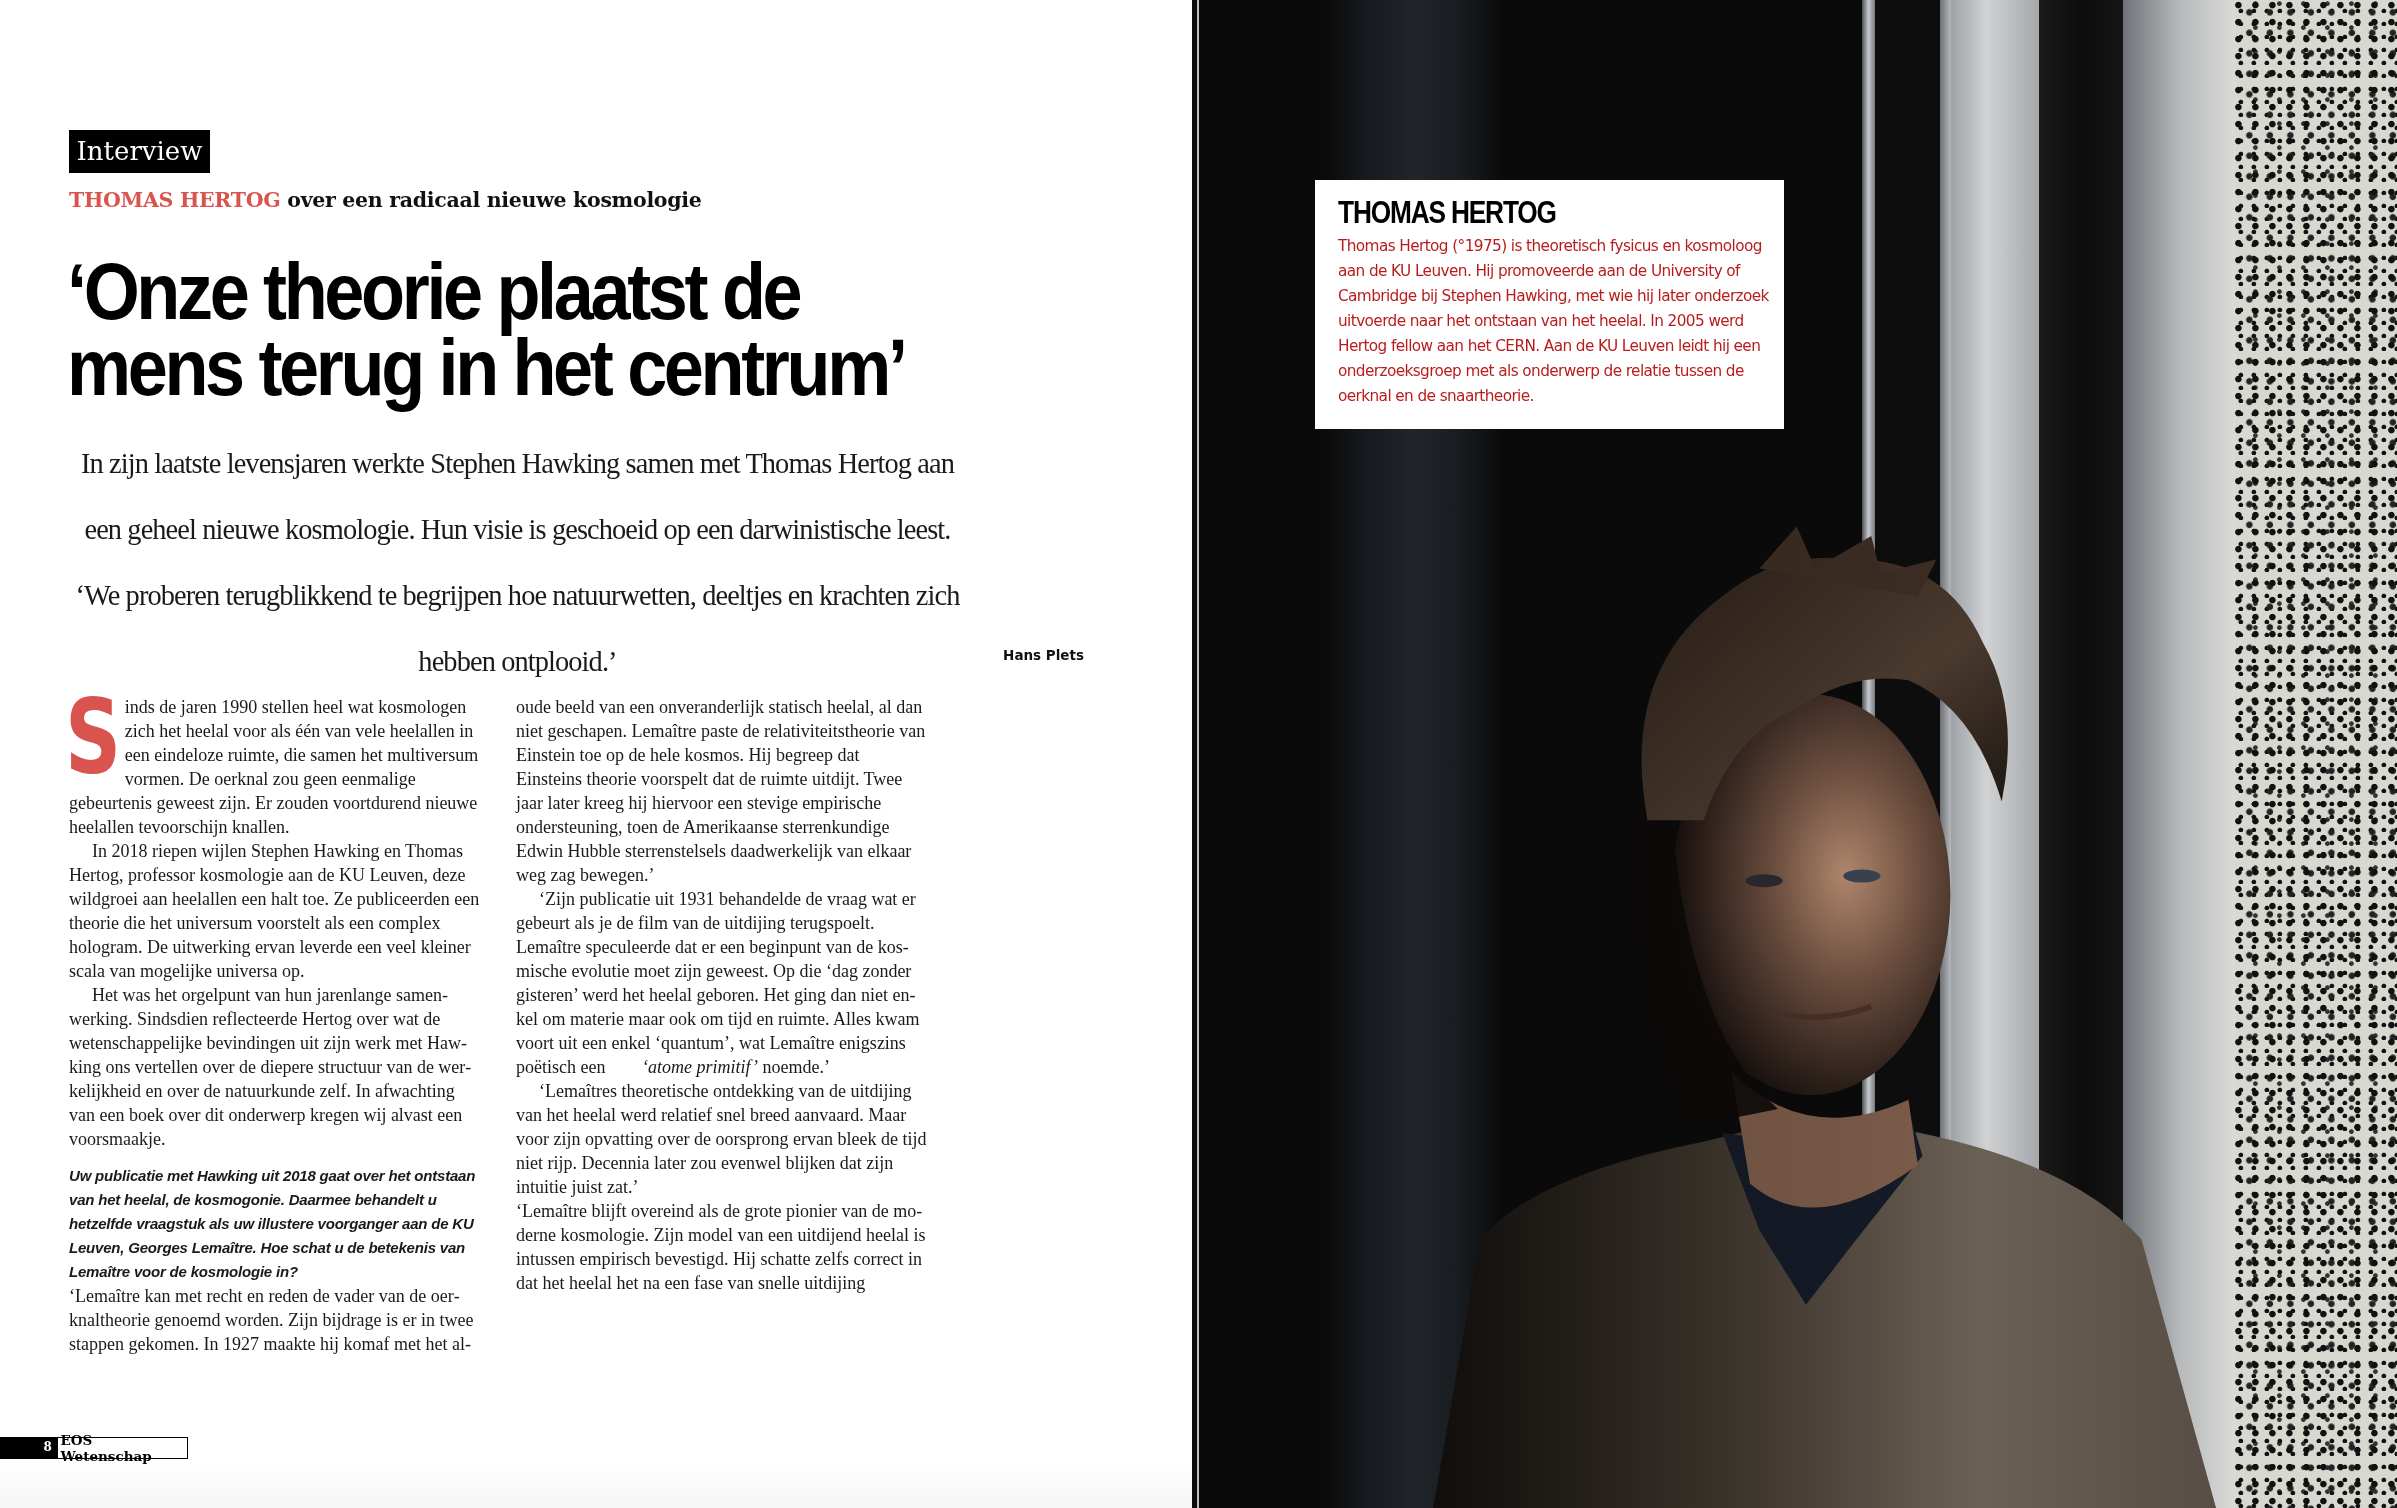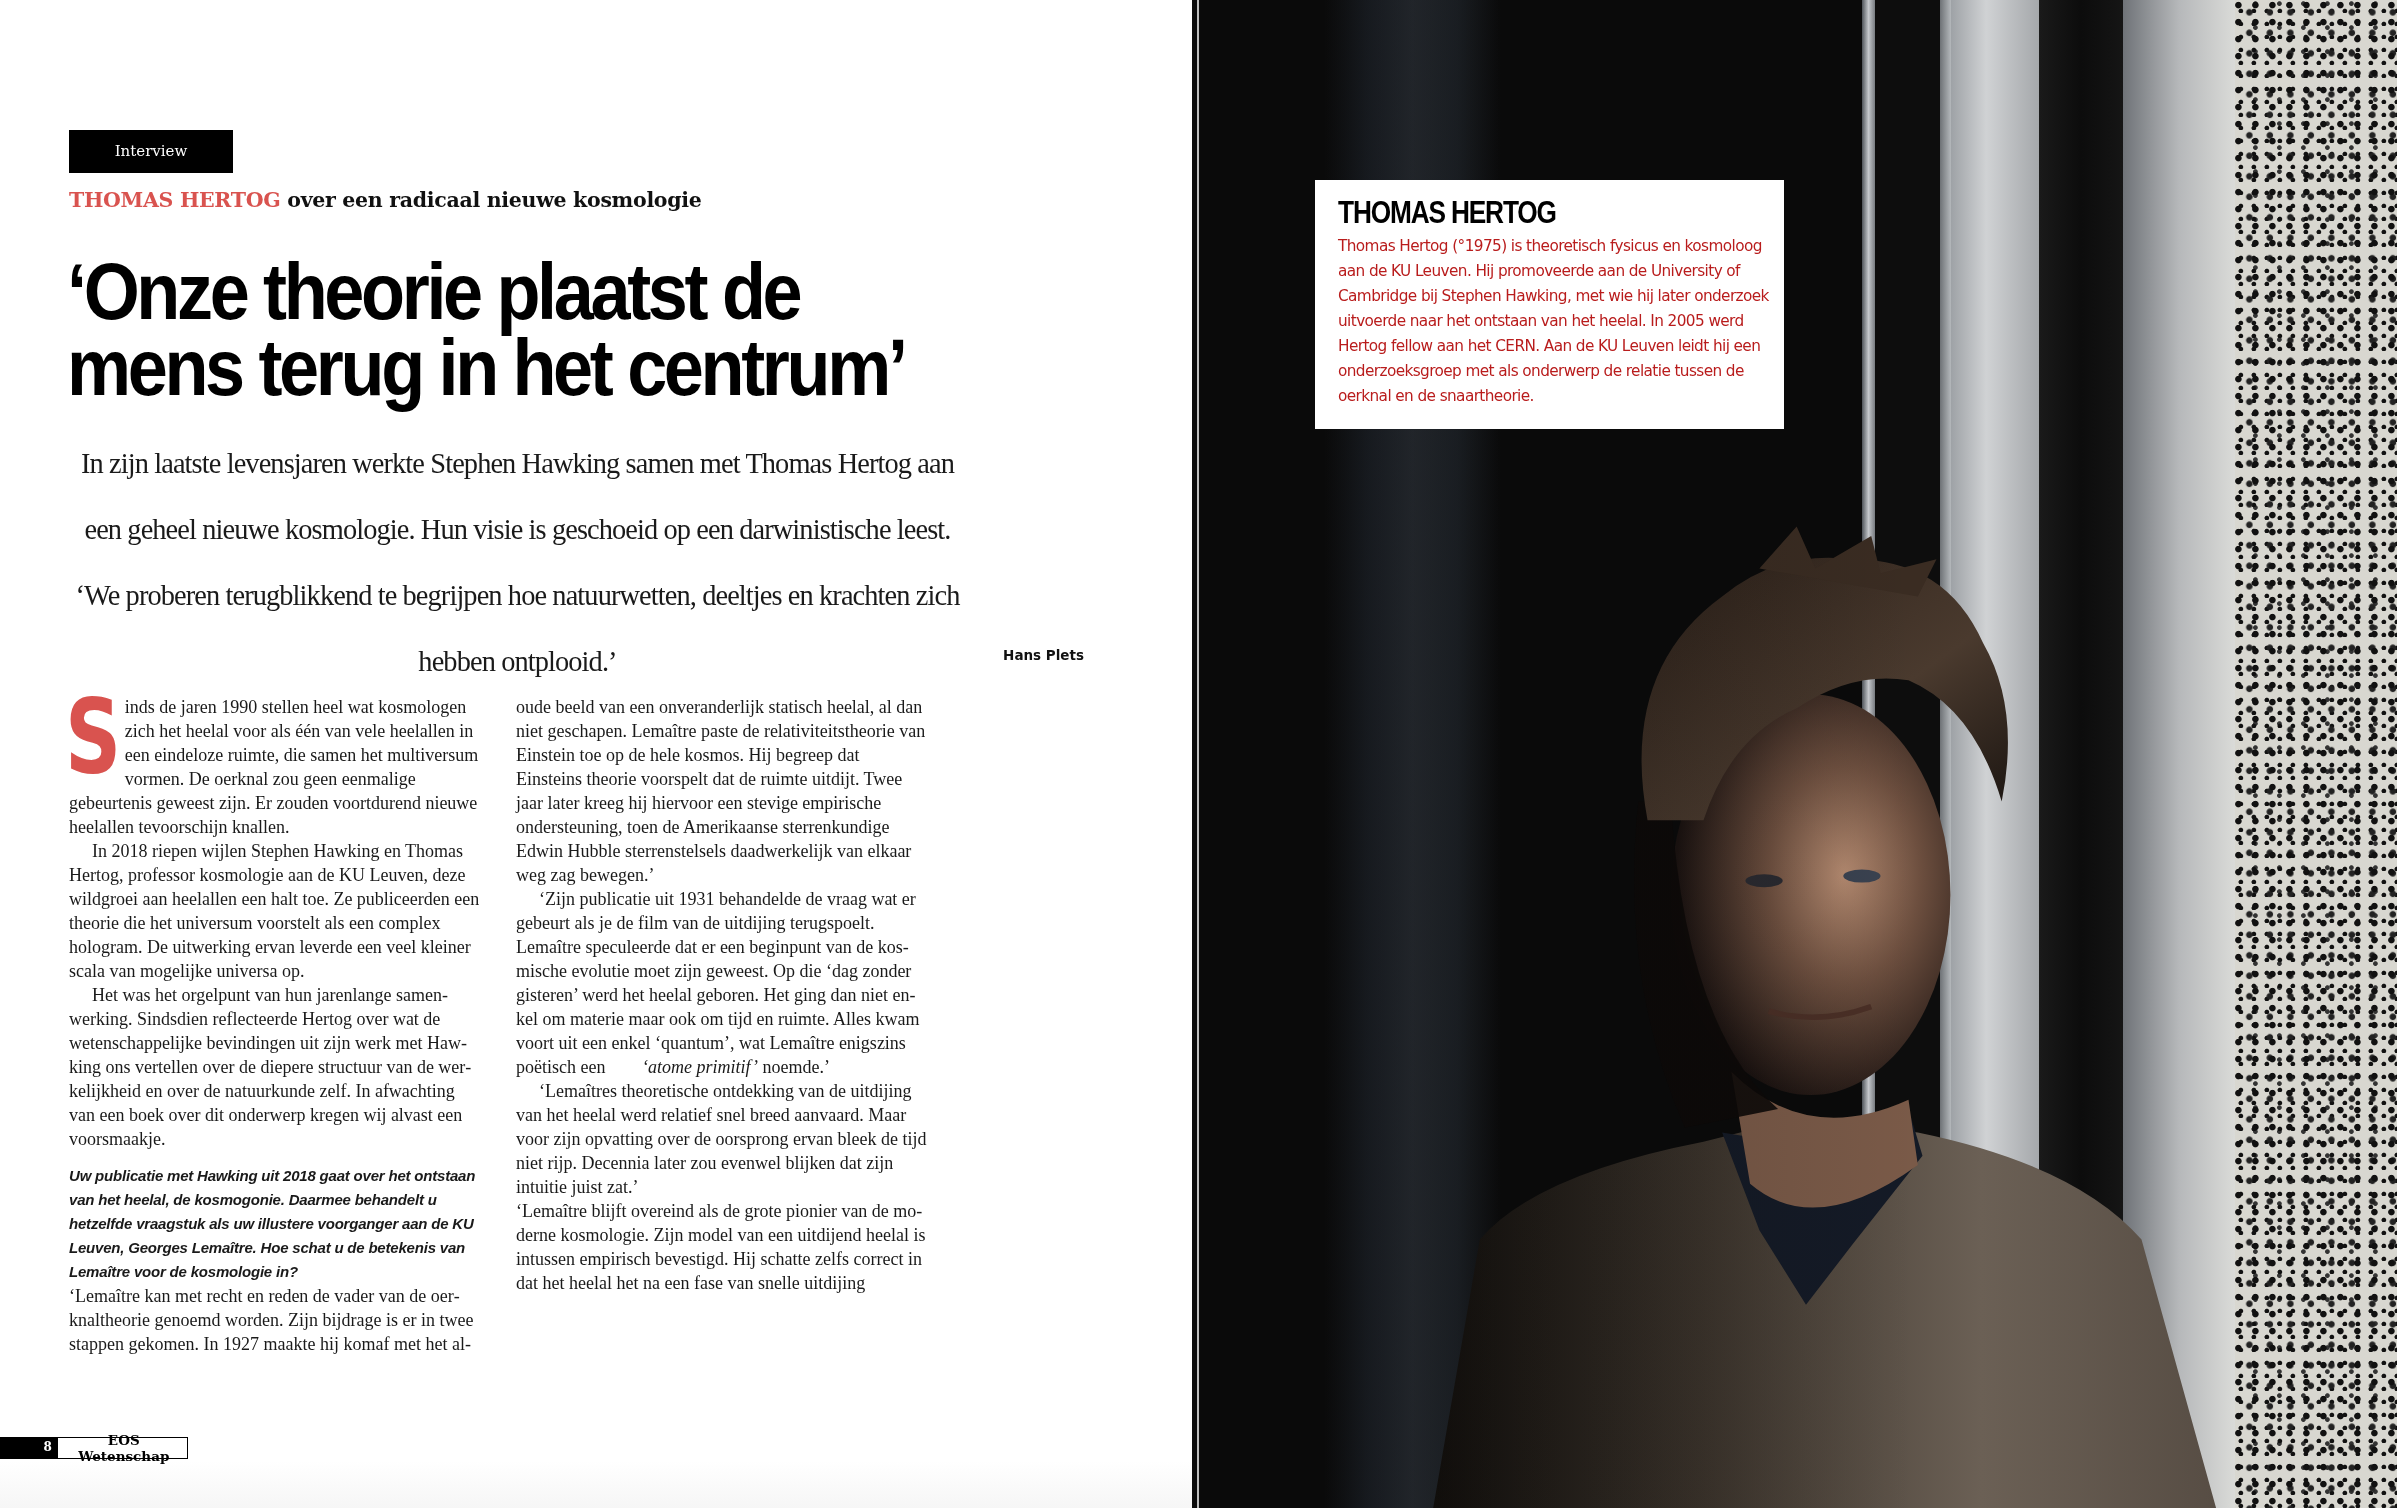--- a/index.html
+++ b/index.html
@@ -2,39 +2,39 @@
 <html style="font-size:15px"><head>
 <meta charset="utf-8">
 <style>
   html, body { margin:0; padding:0; }
   body { width:2398px; height:1508px; position:relative; overflow:hidden; background:#ffffff; font-family:"DejaVu Serif", serif; color:#111; }
   .page-left { position:absolute; left:0; top:0; width:1192px; height:1508px; background:#ffffff; }
   .page-left .bottom-shade { position:absolute; left:0; right:0; bottom:0; height:47px; background:linear-gradient(to bottom, rgba(245,245,245,0), rgba(246,246,246,1)); }
   .gutter { position:absolute; left:1192px; top:0; width:7.5px; height:1508px; background:#0b0b0b; }
   .gutter .rule { position:absolute; left:4.7px; top:0; width:2.8px; height:100%; background:#bdbdbd; }
 
-  .tag { position:absolute; left:69px; top:130px; width:164px; height:43px; background:#000; color:#fff; font-family:"DejaVu Serif", serif; font-size:15px; line-height:43px; text-align:center; }
+  .tag { position:absolute; left:69px; top:130px; width:141px; height:43px; background:#000; color:#fff; font-family:"DejaVu Serif", serif; font-size:26px; line-height:43px; text-align:center; }
   .kicker { position:absolute; left:69px; top:188px; font-family:"DejaVu Serif", serif; font-weight:bold; font-size:20.5px; white-space:nowrap; letter-spacing:-0.3px; color:#111; }
   .kicker .name { color:#d9534f; }
   .headline { position:absolute; left:67px; top:254px; width:932px; font-family:"Liberation Sans", sans-serif; font-weight:bold; font-size:80px; line-height:76px; letter-spacing:-3.7px; transform:scaleX(0.9); transform-origin:left top; color:#000; margin:0; }
   .intro { position:absolute; left:70px; top:431px; width:895px; font-family:Liberation Serif, serif; font-weight:200; font-size:28.4px; line-height:66px; letter-spacing:-0.9px; color:#1a1a1a; margin:0;text-align:center; }
   .byline { position:absolute; left:932px; top:647px; width:152px; text-align:right; font-family:"DejaVu Sans", sans-serif; font-weight:bold; font-size:13.5px; color:#111; }
 
   .col { position:absolute; top:695px; width:412px; font-family:"Liberation Serif", serif; font-size:18px; line-height:24px; color:#1a1a1a; }
   .col p { margin:0; text-align:left; }
   .col p.indent { text-indent:23px; }
   .col p.q { font-family:Liberation Sans, sans-serif; font-style:italic; font-weight:bold; font-size:15px; letter-spacing:-0.2px; margin-top:13px; }
   .col1 { left:69px; }
   .col2 { left:516px; }
   .dropcap { float:left; font-family:"DejaVu Sans", sans-serif; font-weight:bold; color:#d9534f; font-size:104px; line-height:80px; height:88px; margin:1.9px 7.5px 0 -3.7px; transform:scaleX(0.75); transform-origin:left top; width:52px; }
   .col em { font-style:italic;margin-left:32px; }
 
   .footer { position:absolute; left:0; top:1437px; height:22.4px; width:188px; border:1.4px solid #000; border-left:none; box-sizing:border-box; background:#fff; display:flex; align-items:center; }
   .footer .num { width:58px; height:100%; background:#000; color:#fff; font-family:"DejaVu Serif", serif; font-weight:bold; font-size:12px; text-align:right; padding-right:5.6px; box-sizing:border-box; line-height:19.6px; }
-  .footer .mag { font-family:"DejaVu Serif", serif; font-weight:bold; font-size:13.5px; padding-left:3px; color:#000;text-align:center; }
+  .footer .mag { font-family:"DejaVu Serif", serif; font-weight:bold; font-size:13.5px; padding-left:3px; color:#000; }
 
   
   .photo { position:absolute; left:1200px; top:0; width:1198px; height:1508px; background:#0a0a0a; overflow:hidden; }
   .photo .band { position:absolute; top:0; height:100%; }
   .b1 { left:124px; width:177px; background:linear-gradient(to right,#0a0a0a 0%,#1c2128 25%,#2a2f36 50%,#1f242a 75%,#0a0a0a 100%); opacity:.95; }
   .b2 { left:662px; width:13px; background:linear-gradient(to right,#50555b,#c9ccd0,#7a7e83); }
   .b3 { left:675px; width:65px; background:#0d0d0d; }
   .b4 { left:740px; width:11.2px; background:linear-gradient(to right,#6e7276,#b4b8bb); }
   .b5 { left:751px; width:88px; background:linear-gradient(to right,#9ea2a6,#d0d2d4 40%,#a5a8ab 100%); }
   .b6 { left:839px; width:84px; background:linear-gradient(to right,#1a1a1a,#0c0c0c 50%,#151515); }

